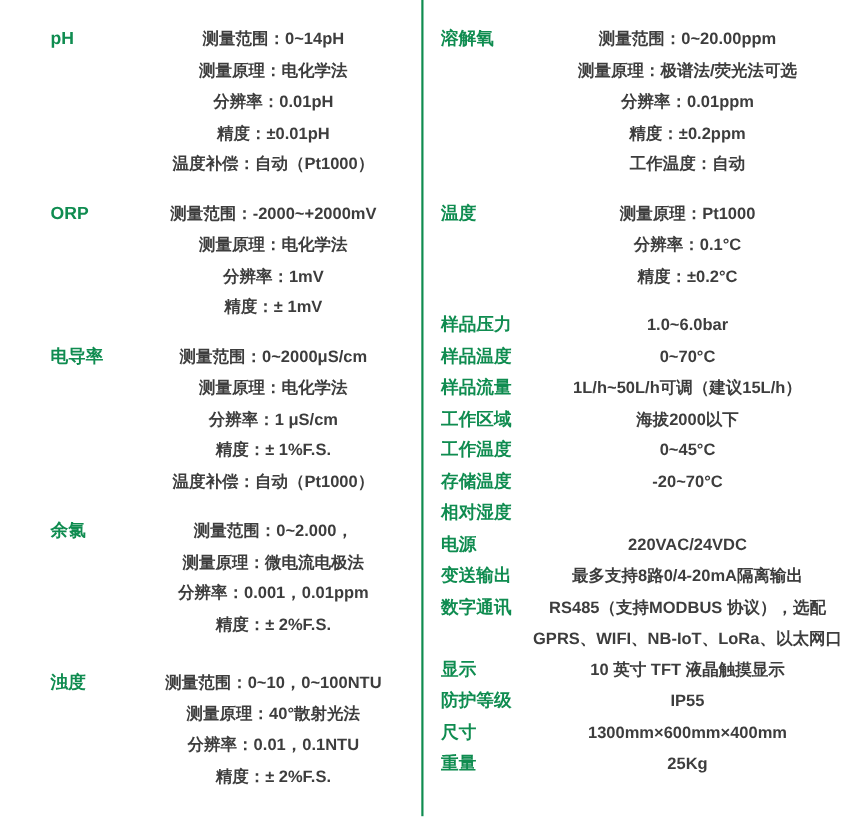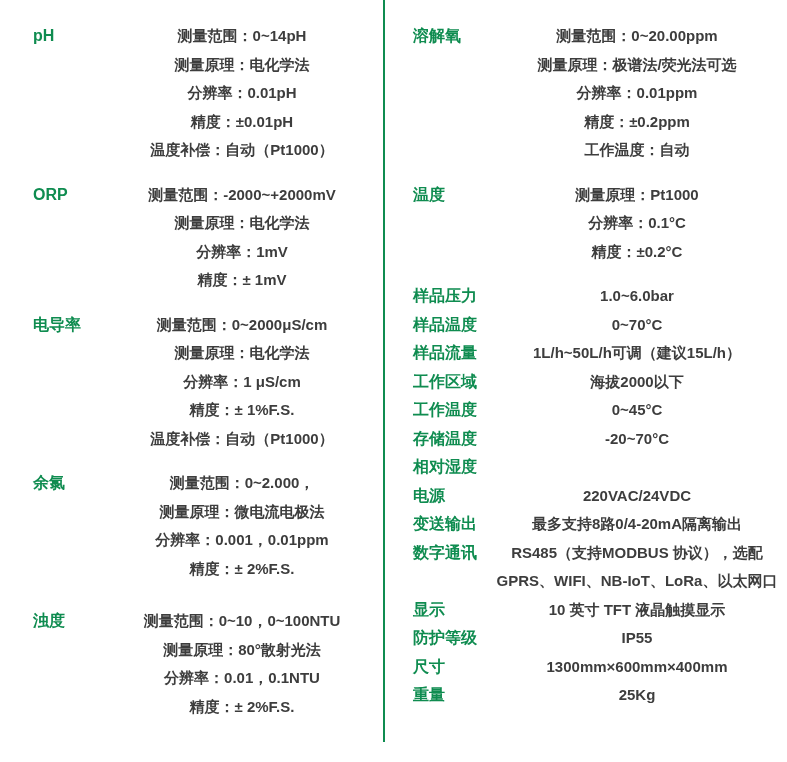--- a/index.html
+++ b/index.html
@@ -10,22 +10,22 @@
     font-family:"Liberation Sans","DejaVu Sans",sans-serif;
     color:#3d3d3d;
     overflow:hidden;
   }
   .divider{
     position:absolute;left:383px;top:0;
     width:2px;height:742px;
     background:#0f8c50;
   }
   .col{position:absolute;top:0;box-sizing:border-box;}
-  .col-left{left:0;width:383px;padding:22px 0 0 33px;}
-  .col-right{left:386px;width:401px;padding:22px 0 0 27px;}
+  .col-left{left:0;width:383px;padding:22px 0 0 46px;}
+  .col-right{left:374px;width:401px;padding:22px 0 0 27px;}
   .section{display:flex;margin-bottom:16px;}
   .col-left .section:nth-child(4){margin-bottom:24px;}
   .param-label{
     flex:none;width:68px;
     color:#0f8c50;font-weight:700;font-size:16px;line-height:28.5px;
     white-space:nowrap;
   }
   .col-right .param-label{width:74px;}
   .param-lines{flex:1;min-width:0;}
   .line{
@@ -82,21 +82,21 @@
           <div class="line">测量范围：0~2.000，</div>
           <div class="line">测量原理：微电流电极法</div>
           <div class="line">分辨率：0.001，0.01ppm</div>
           <div class="line">精度：± 2%F.S.</div>
         </div>
       </div>
       <div class="section">
         <div class="param-label">浊度</div>
         <div class="param-lines">
           <div class="line">测量范围：0~10，0~100NTU</div>
-          <div class="line">测量原理：80°散射光法</div>
+          <div class="line">测量原理：40°散射光法</div>
           <div class="line">分辨率：0.01，0.1NTU</div>
           <div class="line">精度：± 2%F.S.</div>
         </div>
       </div>
     </div>
   <div class="divider"></div>
   <div class="col col-right">
     <div id="right-params">
         <div class="section">
           <div class="param-label">溶解氧</div>

